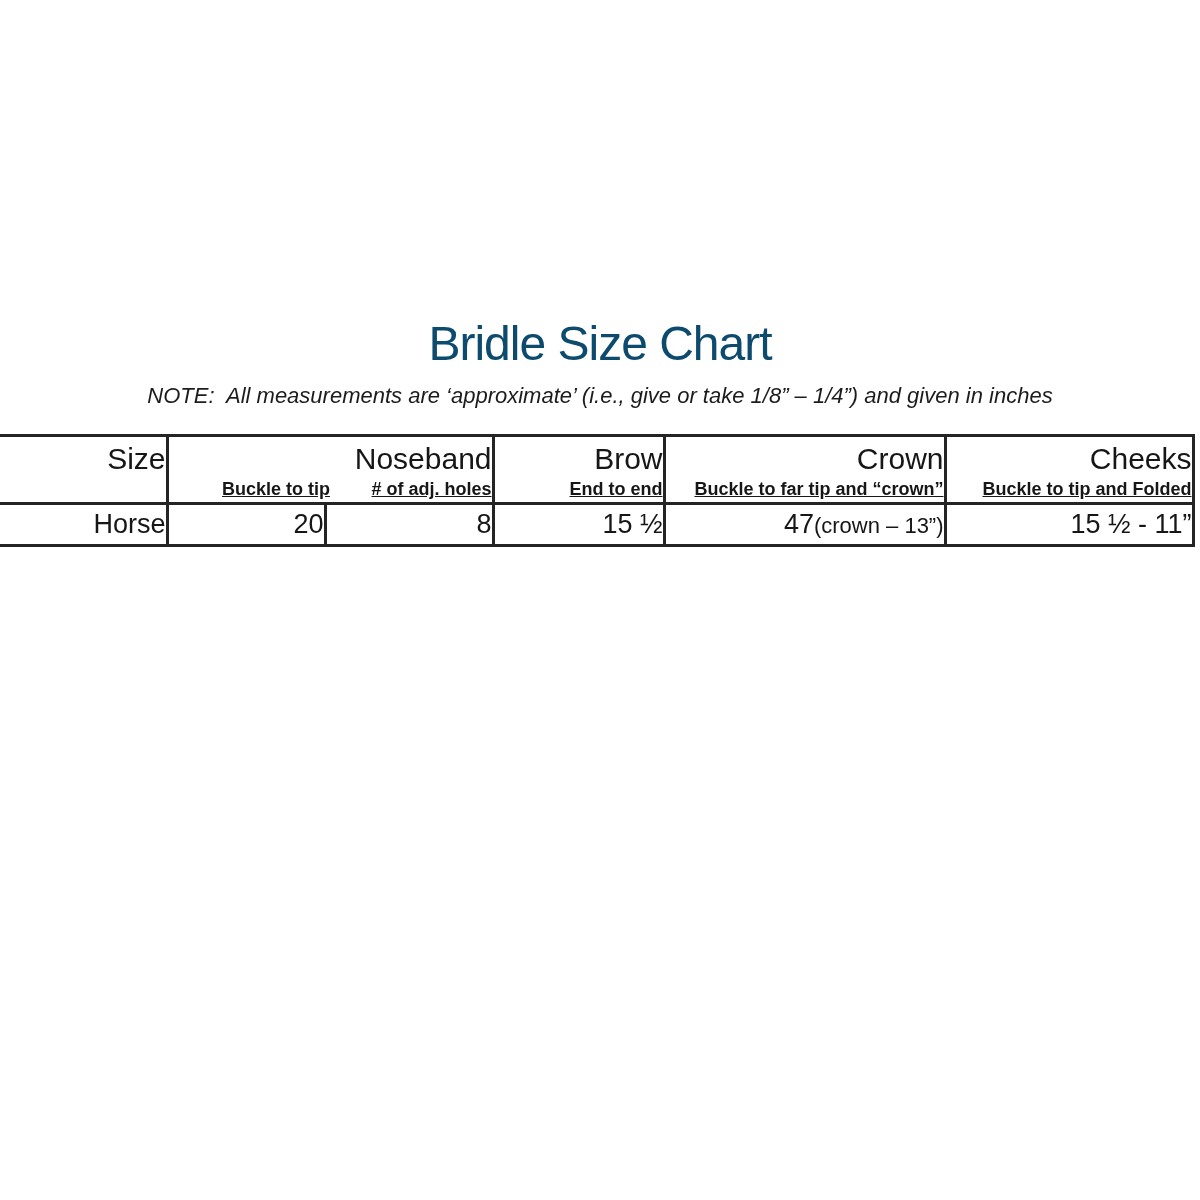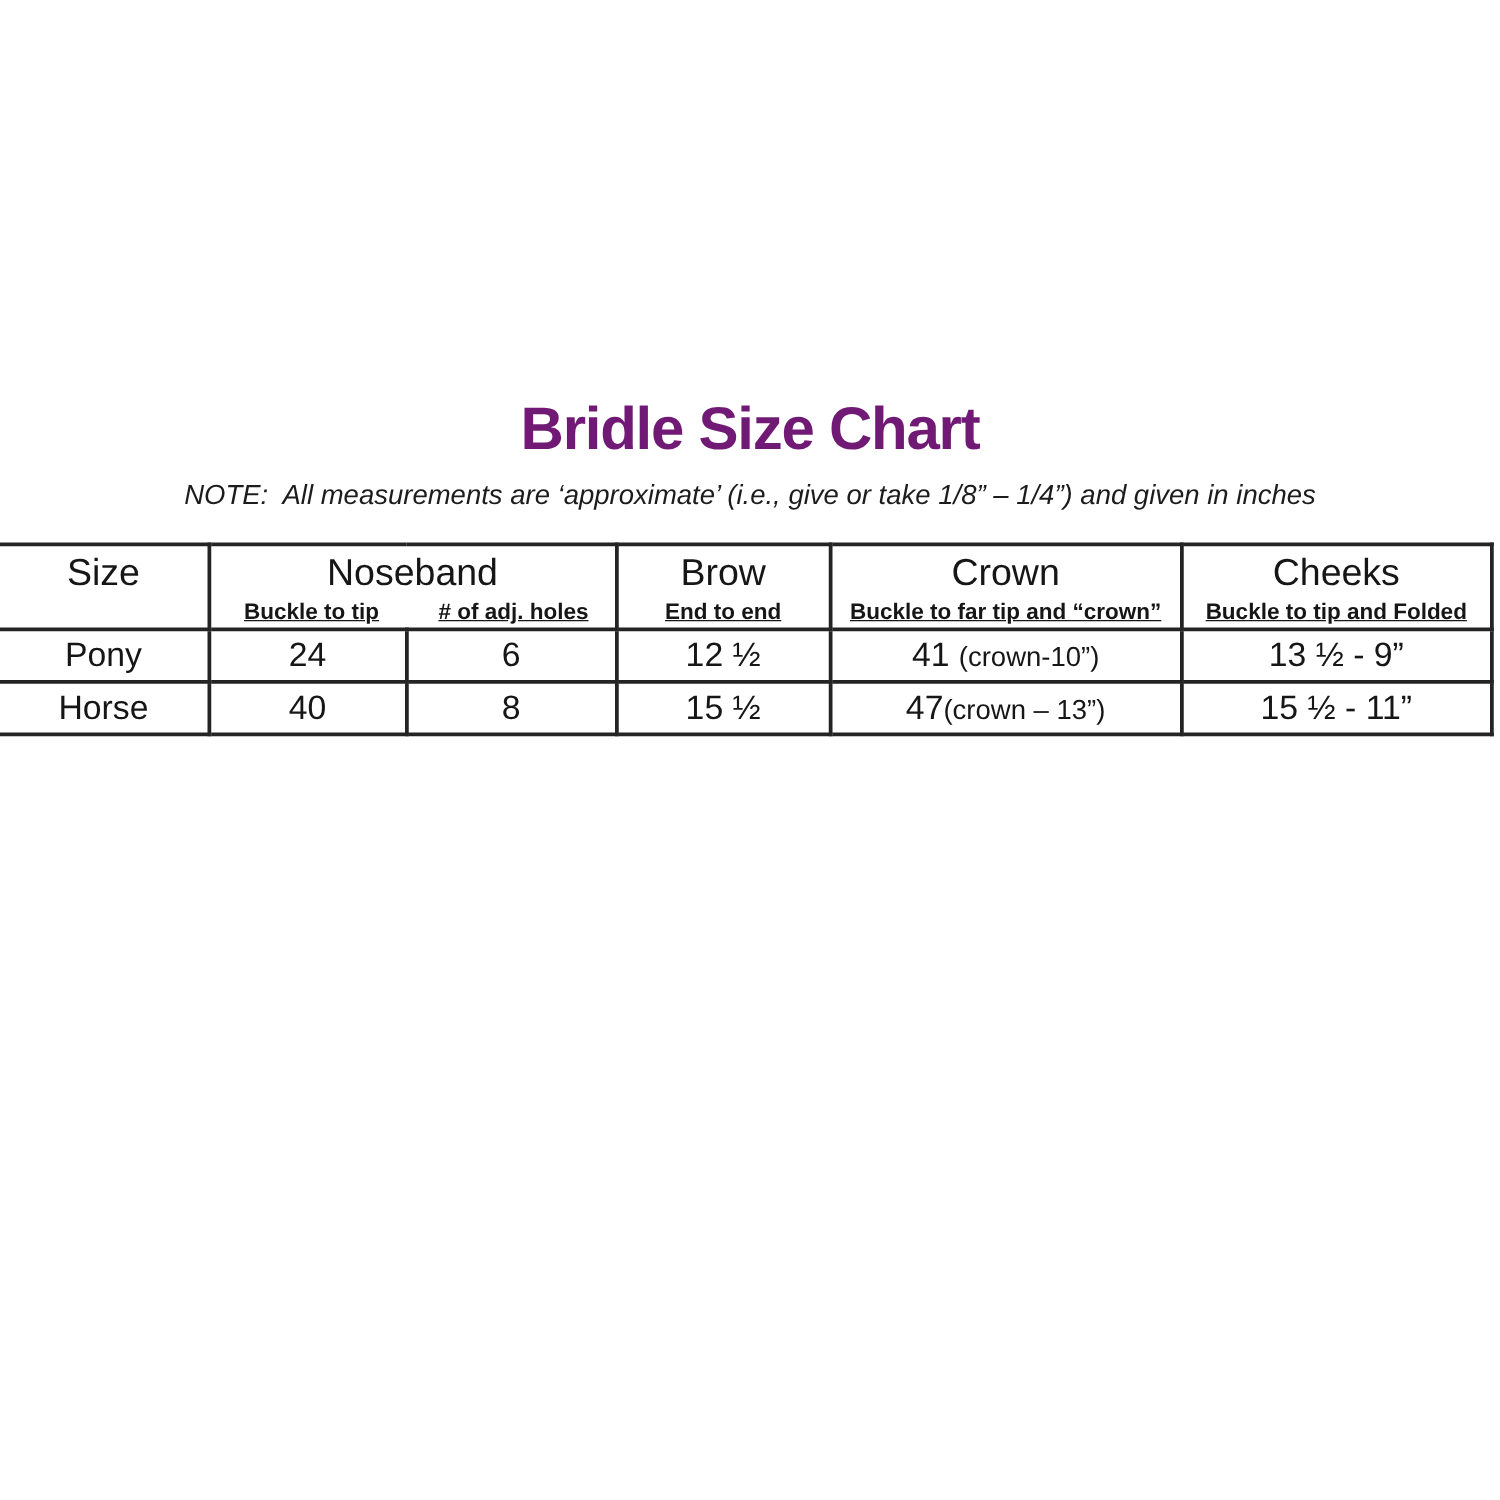--- a/index.html
+++ b/index.html
@@ -15,23 +15,23 @@
   .page {
     position: relative;
     width: 1200px;
     height: 1200px;
   }
   .page-title {
     margin: 0;
     padding-top: 318px;
     text-align: center;
     font-size: 48px;
-    font-weight: 700;
+    font-weight: 400;
     letter-spacing: -1px;
-    color: #701a75;
+    color: #0c4a6e;
     line-height: 1.1;
   }
   .note {
     margin: 0;
     text-align: center;
     font-style: italic;
     font-size: 22px;
     line-height: 29px;
     color: #1c1c1c;
     white-space: pre-wrap;
@@ -41,21 +41,21 @@
     border-collapse: collapse;
     table-layout: fixed;
     width: 1193px;
     margin-top: 24px;
     border: 3px solid #242424;
     border-left: none;
   }
   table.size-chart th, table.size-chart td {
     border: 3px solid #242424;
     padding: 0;
-    text-align: center;
+    text-align: right;
     vertical-align: middle;
     overflow: hidden;
   }
   table.size-chart th:first-child, table.size-chart td:first-child {
     border-left: none;
   }
   th .hdr-wrap {
     display: flex;
     flex-direction: column;
     justify-content: flex-end;
@@ -141,30 +141,22 @@
         <th>
           <div class="hdr-wrap">
             <div class="hdr-big">Cheeks</div>
             <div class="hdr-sub">Buckle to tip and Folded</div>
           </div>
         </th>
       </tr>
     </thead>
     <tbody>
       <tr>
-        <td class="data-cell">Pony</td>
-        <td class="data-cell">24</td>
-        <td class="data-cell">6</td>
-        <td class="data-cell">12 ½</td>
-        <td class="data-cell"><span class="sp">41 </span><span class="crown-note">(crown-10”)</span></td>
-        <td class="data-cell">13 ½ - 9”</td>
-      </tr>
-      <tr>
         <td class="data-cell">Horse</td>
-        <td class="data-cell">40</td>
+        <td class="data-cell">20</td>
         <td class="data-cell">8</td>
         <td class="data-cell">15 ½</td>
         <td class="data-cell"><span class="sp">47</span><span class="crown-note">(crown – 13”)</span></td>
         <td class="data-cell">15 ½ - 11”</td>
       </tr>
     </tbody>
   </table>
 
 </div>
 

